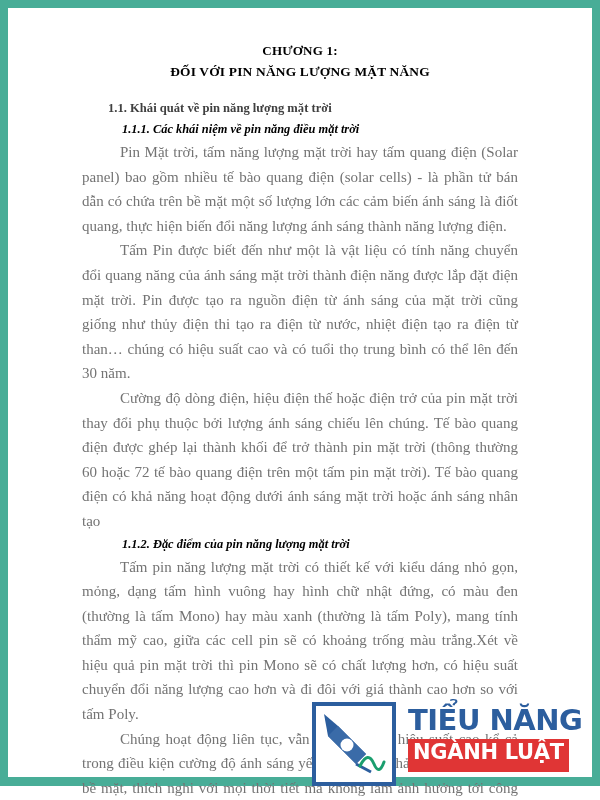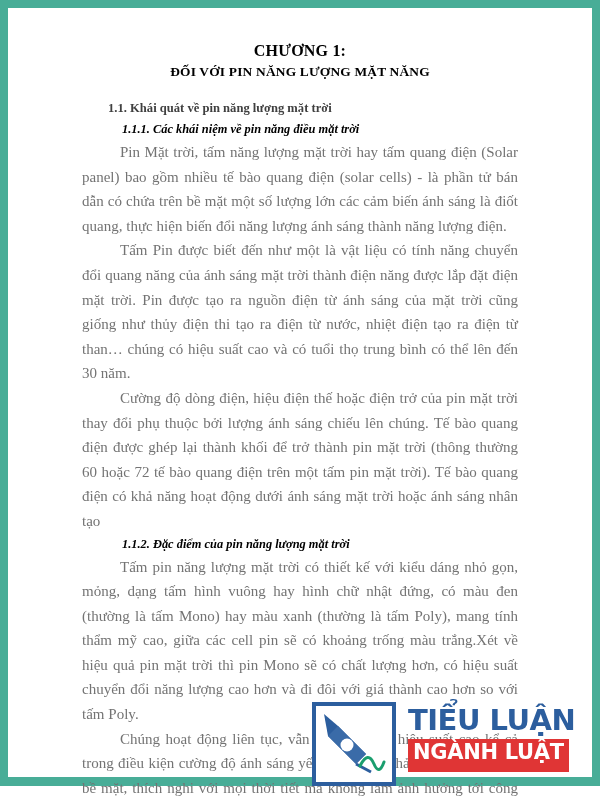--- a/index.html
+++ b/index.html
@@ -53,21 +53,21 @@
   }
 
   .title-block {
     text-align: center;
     font-weight: bold;
     font-size: 13.2px;
     line-height: 21px;
     letter-spacing: 0.2px;
     color: #000;
   }
-  .title-block .t1 { font-size: 16px; }
+  .title-block .t1 { font-size: 13px; }
   .title-block .t2 { font-size: 13.4px; }
   .title-block .t3 { font-size: 13.4px; }
 
   .h2 {
     font-weight: bold;
     font-size: 12.6px;
     line-height: 21px;
     margin-top: 16px;
     padding-left: 26px;
     color: #404040;
@@ -176,18 +176,18 @@
   <div class="logo-mark">
     <svg width="76" height="76" viewBox="0 0 76 76">
       <path d="M8 8 L12 30 L40 58 L50 48 L22 20 Z" fill="#2c5e9e"></path>
       <path d="M12 30 L40 58 L50 48 L22 20 Z" fill="#3a6ba8"></path>
       <circle cx="31" cy="39" r="6.5" fill="#ffffff"></circle>
       <path d="M40 58 L55 66" stroke="#2c5e9e" stroke-width="3" fill="none"></path>
       <path d="M44 60 Q52 44 58 58 Q63 70 68 56" stroke="#1a9e6e" stroke-width="3" fill="none" stroke-linecap="round"></path>
     </svg>
   </div>
   <div class="logo-text">
-    <div class="logo-top">TIỂU LUẬN</div>
+    <div class="logo-top">TIỂU NĂNG</div>
     <div class="logo-banner">
       <div class="logo-bottom">NGÀNH LUẬT</div>
     </div>
   </div>
 </div>
 
 </body></html>

